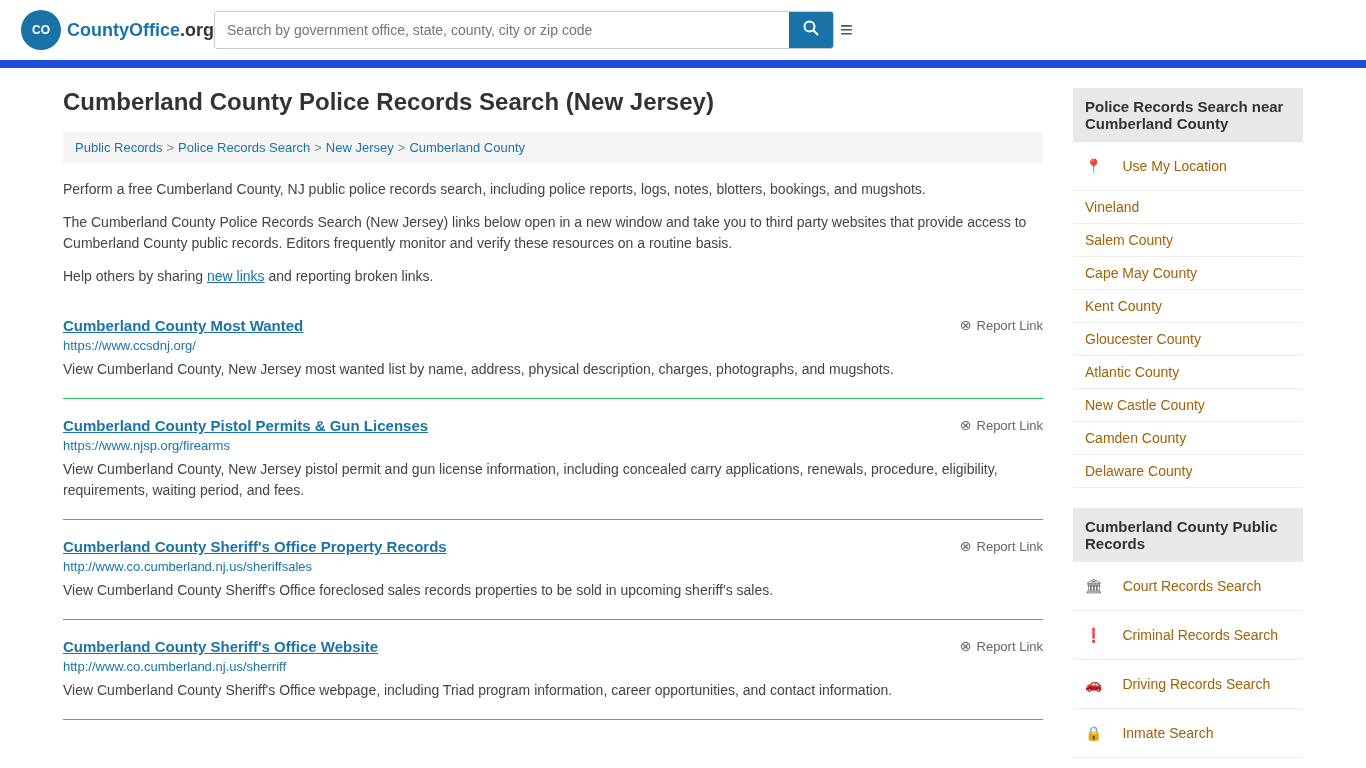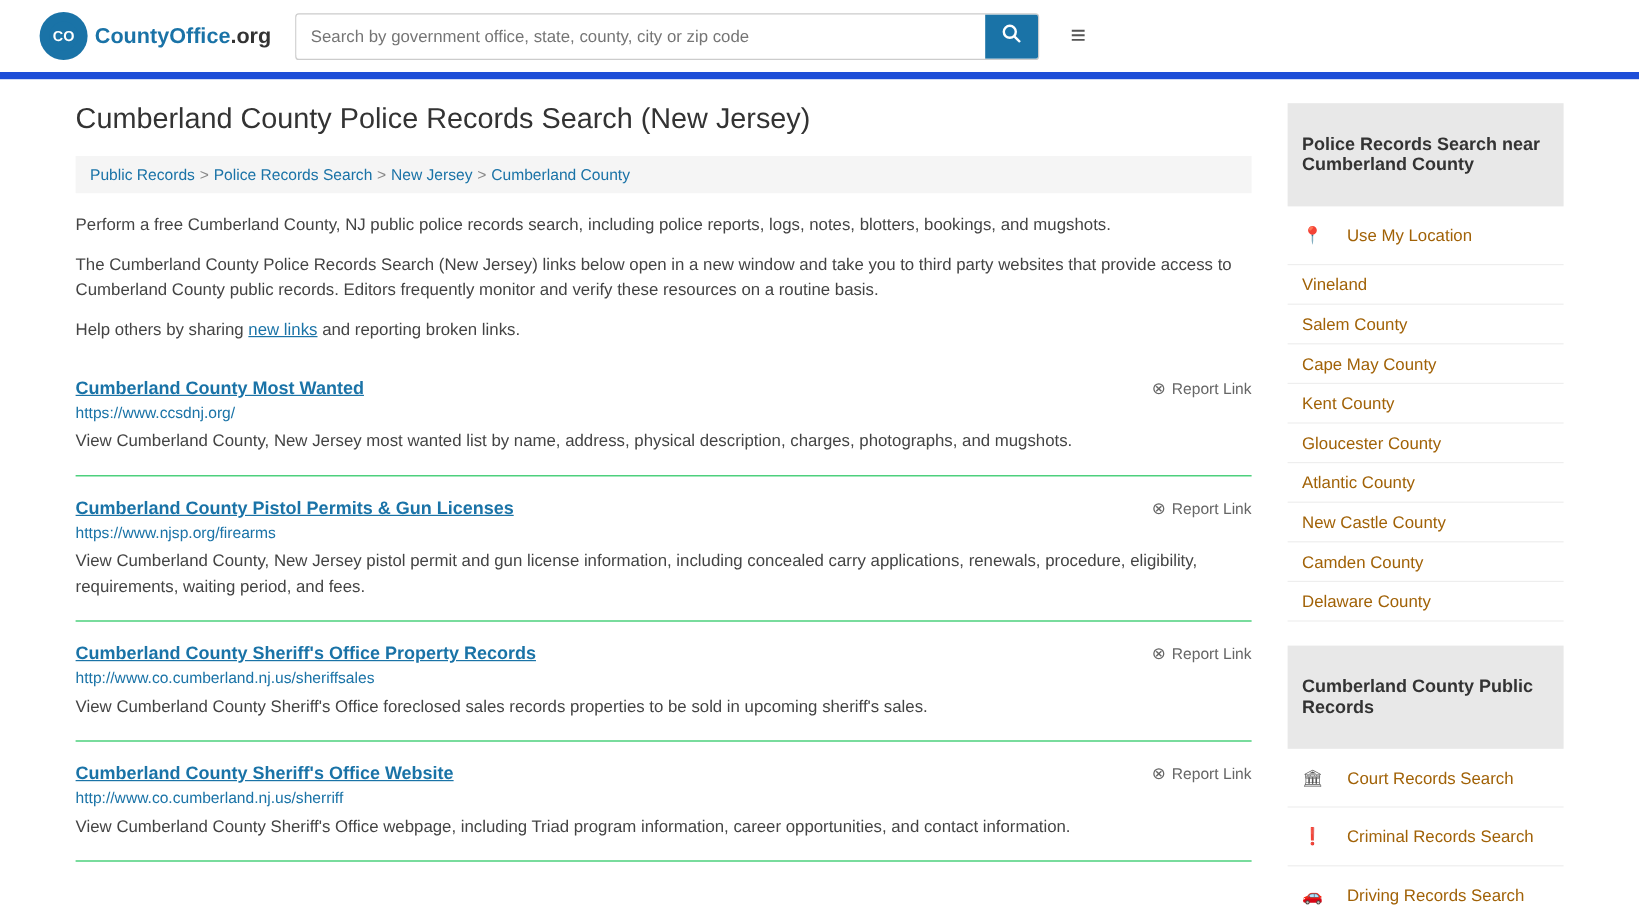--- a/index.html
+++ b/index.html
@@ -1,25 +1,24 @@
 <!DOCTYPE html>
 <html><head>
   <meta charset="utf-8">
   <style>
     * { box-sizing: border-box; margin: 0; padding: 0; }
     body { font-family: Arial, sans-serif; font-size: 14px; color: #333; background: #fff; }
 
     
     .header {
       background: #fff;
-      border-bottom: 6px solid #1d4ed8;
-      padding: 10px 33px;
-      display: flex;
-      align-items: center;
-      gap: 20px;
+      border-bottom: 8px solid #1d4ed8;
+      padding: 10px 21px;
+      display: flex;
+      align-items: center;
     }
     .logo-area {
       display: flex;
       align-items: center;
       gap: 6px;
       text-decoration: none;
     }
     .logo-circle {
       width: 40px;
       height: 40px;
@@ -84,21 +83,21 @@
       flex: 1;
     }
     .sidebar {
       width: 230px;
       flex-shrink: 0;
     }
 
     
     .page-title {
       font-size: 24px;
-      font-weight: normal;
+      font-weight: bold;
       color: #333;
       margin-bottom: 16px;
     }
 
     
     .breadcrumb {
       background: #f5f5f5;
       padding: 8px 12px;
       font-size: 13px;
       margin-bottom: 16px;
@@ -151,21 +150,21 @@
       margin-bottom: 6px;
     }
     .result-desc { font-size: 14px; color: #444; line-height: 1.5; }
 
     
     .sidebar-section {
       margin-bottom: 20px;
     }
     .sidebar-header {
       background: #e8e8e8;
-      padding: 26px 12px;
+      padding: 10px 12px;
       font-size: 15px;
       font-weight: bold;
       color: #333;
       margin-bottom: 0;
     }
     .sidebar-list { list-style: none; }
     .sidebar-list li {
       border-bottom: 1px solid #eee;
     }
     .sidebar-list li a {

